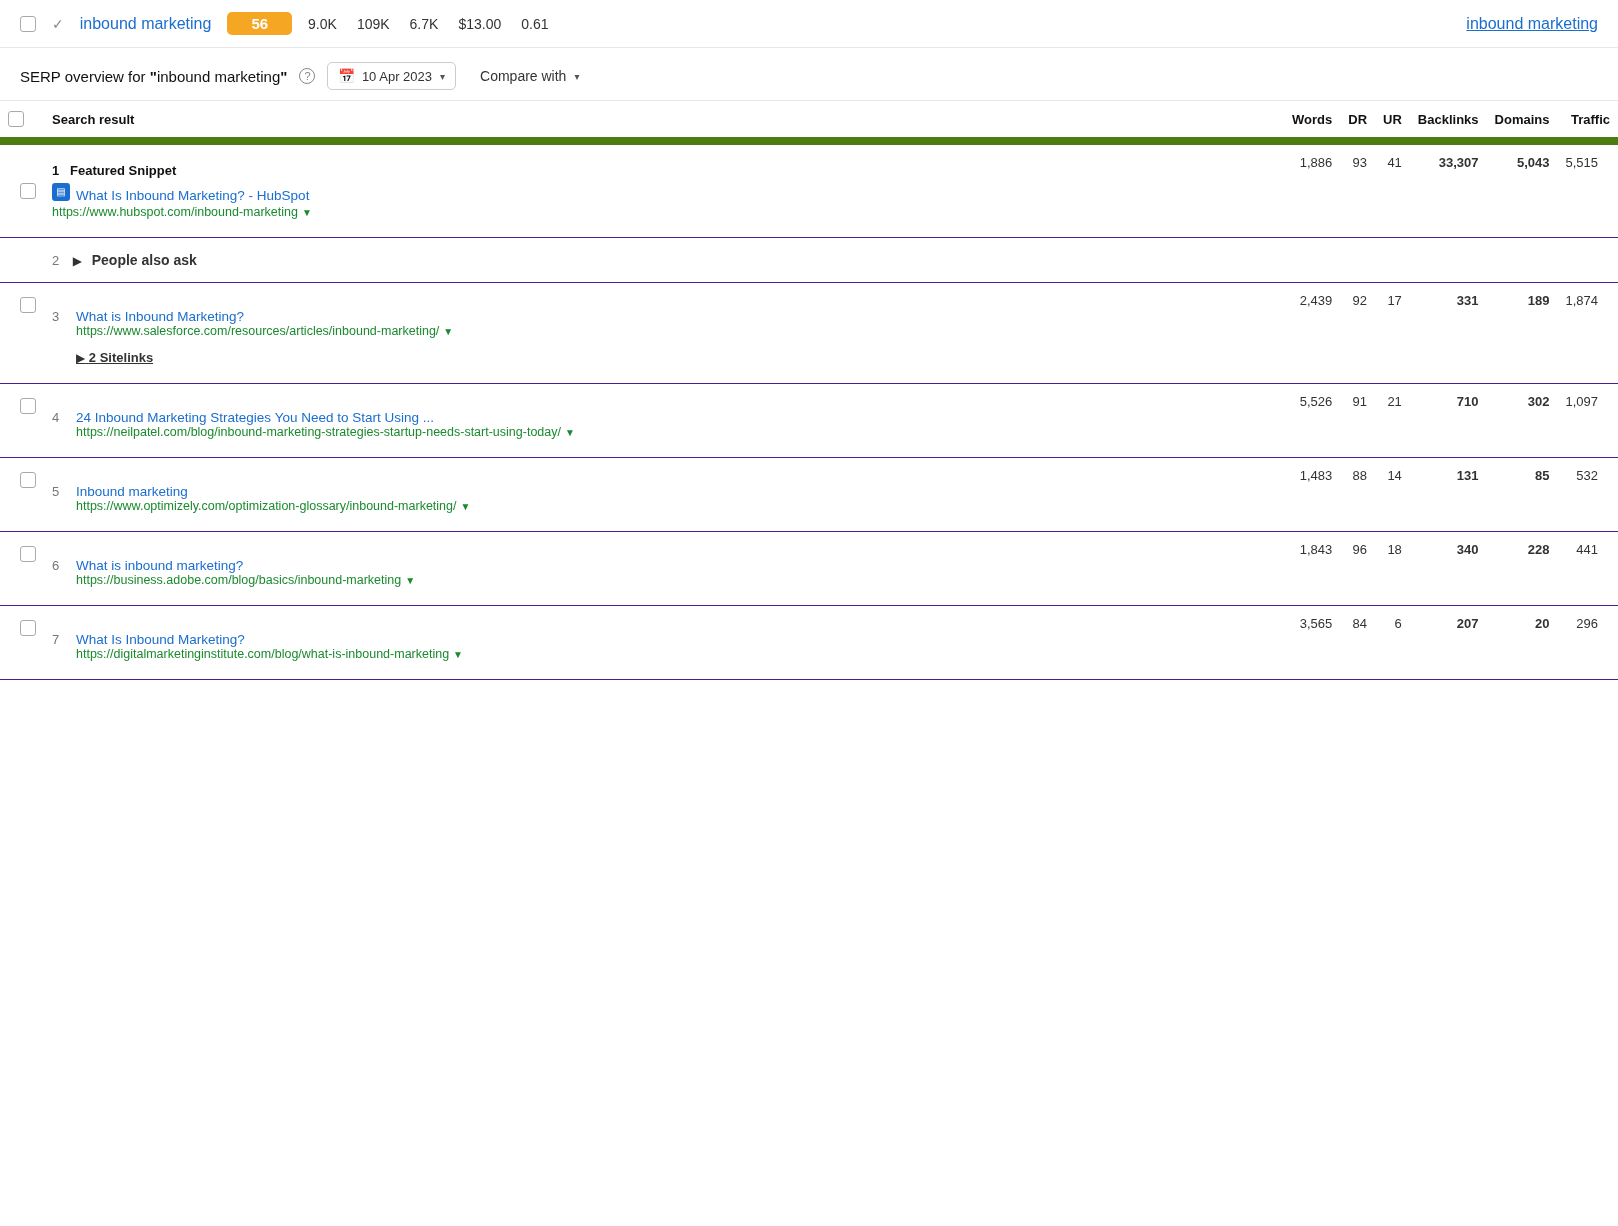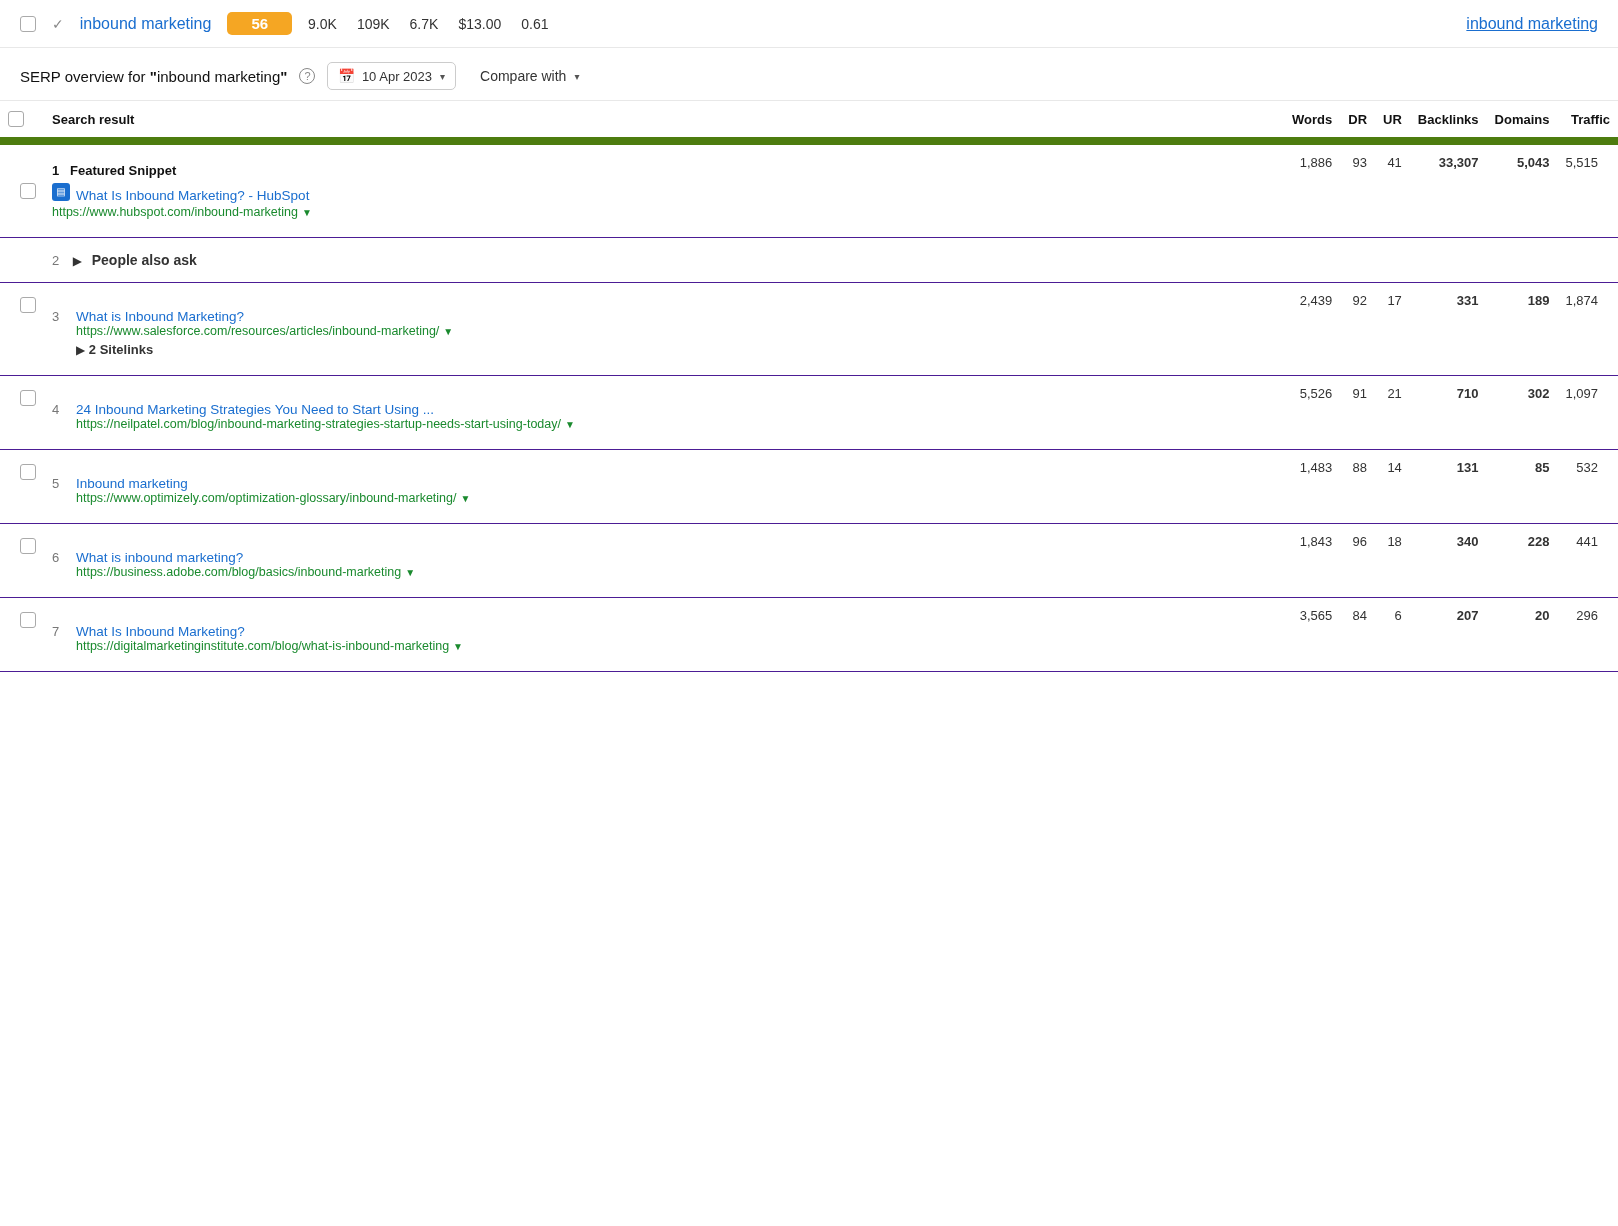--- a/index.html
+++ b/index.html
@@ -316,21 +316,21 @@
       <td>
         <div class="result-cell">
           <div style="display:flex;align-items:baseline;gap:10px;">
             <span style="color:#777;font-size:13px;min-width:14px;">3</span>
             <div>
               <a class="result-title" href="#">What is Inbound Marketing?</a>
               <div class="result-url-inline">
                 <span class="result-url">https://www.salesforce.com/resources/articles/inbound-marketing/</span>
                 <span class="url-dropdown">▼</span>
               </div>
-              <div style="margin-top:4px;"><span class="expand-arrow">▶</span> <strong>2 Sitelinks</strong></div>
+              <div style="margin-top:12px;text-decoration:underline;"><span class="expand-arrow">▶</span> <strong>2 Sitelinks</strong></div>
             </div>
           </div>
         </div>
       </td>
       <td class="stat-val">2,439</td>
       <td class="stat-val">92</td>
       <td class="stat-val">17</td>
       <td class="stat-val link-blue">331</td>
       <td class="stat-val link-blue">189</td>
       <td class="stat-val" style="padding-right:20px;">1,874</td>

